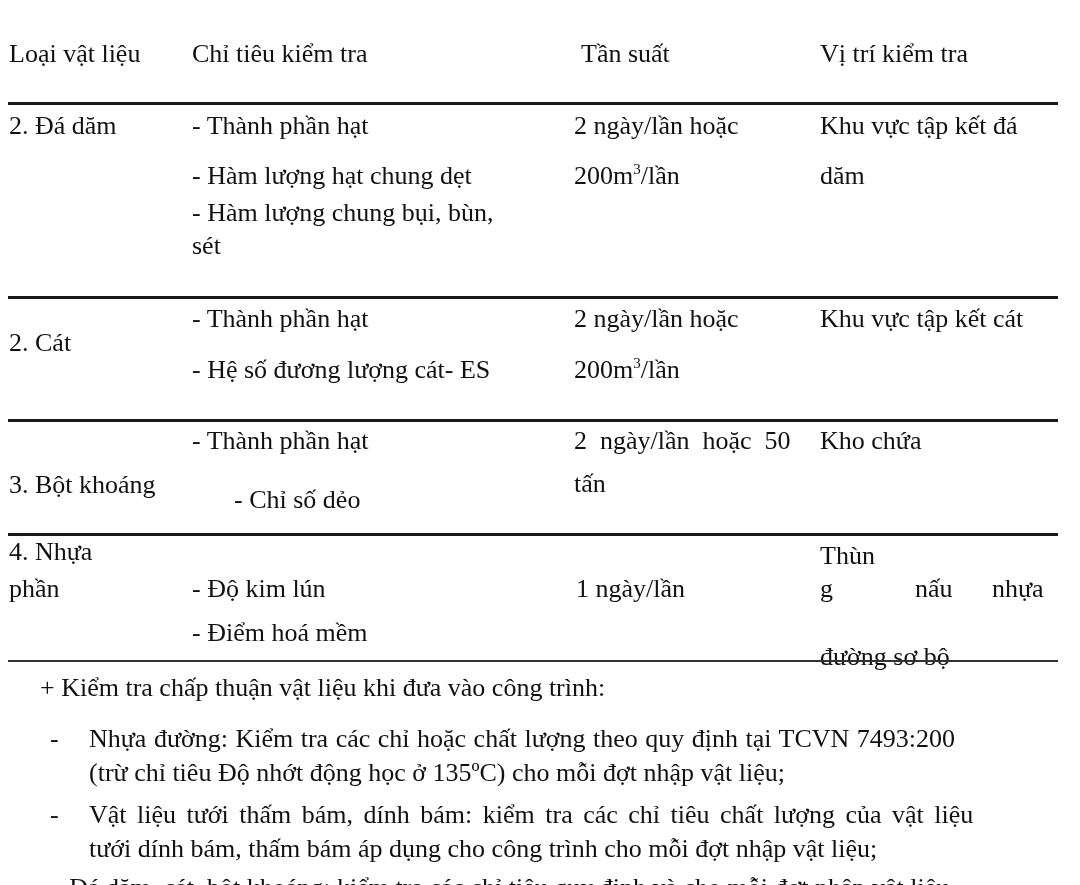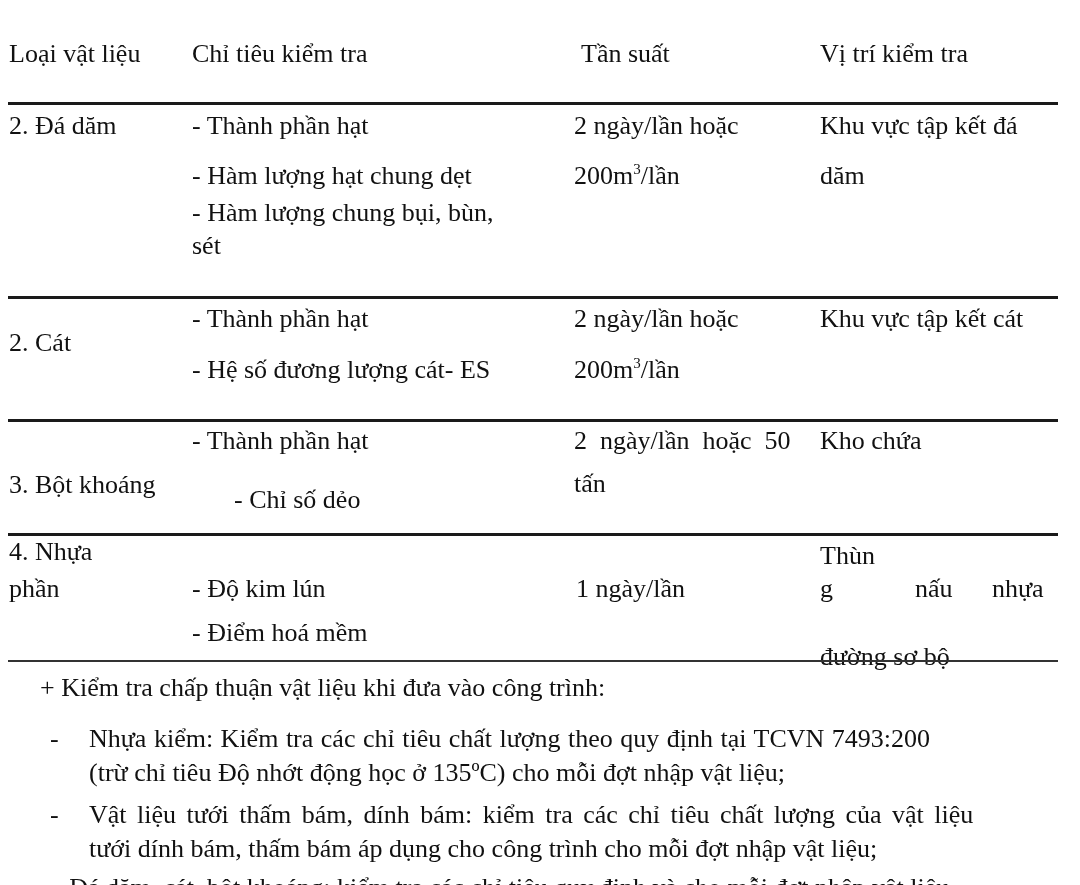--- a/index.html
+++ b/index.html
@@ -90,21 +90,21 @@
     <span class="abs" style="left:992px; top:573px;">nhựa</span>
     <span class="abs" style="left:820px; top:617px;margin-top:24px;">đường sơ bộ</span>
   </div>
 
   <div class="rule thin" style="top:660px;"></div>
 
   <div>
     <span class="abs" style="left:40px; top:672px;">+ Kiểm tra chấp thuận vật liệu khi đưa vào công trình:</span>
 
     <span class="abs" style="left:50px; top:723px;">-</span>
-    <span class="abs" style="left:89px; top:723px; word-spacing:1px;">Nhựa kiểm: Kiểm tra các chỉ tiêu chất lượng theo quy định tại TCVN 7493:200</span>
+    <span class="abs" style="left:89px; top:723px; word-spacing:1px;">Nhựa đường: Kiểm tra các chỉ hoặc chất lượng theo quy định tại TCVN 7493:200</span>
     <span class="abs" style="left:89px; top:757px;">(trừ chỉ tiêu Độ nhớt động học ở 135ºC) cho mỗi đợt nhập vật liệu;</span>
 
     <span class="abs" style="left:50px; top:799px;">-</span>
     <span class="abs" style="left:89px; top:799px; word-spacing:4px;">Vật liệu tưới thấm bám, dính bám: kiểm tra các chỉ tiêu chất lượng của vật liệu</span>
     <span class="abs" style="left:89px; top:833px;">tưới dính bám, thấm bám áp dụng cho công trình cho mỗi đợt nhập vật liệu;</span>
 
     <span class="abs" style="left:54px; top:872px;">- Đá dăm, cát, bột khoáng: kiểm tra các chỉ tiêu quy định và cho mỗi đợt nhập vật liệu</span>
   </div>
 
 </div>

